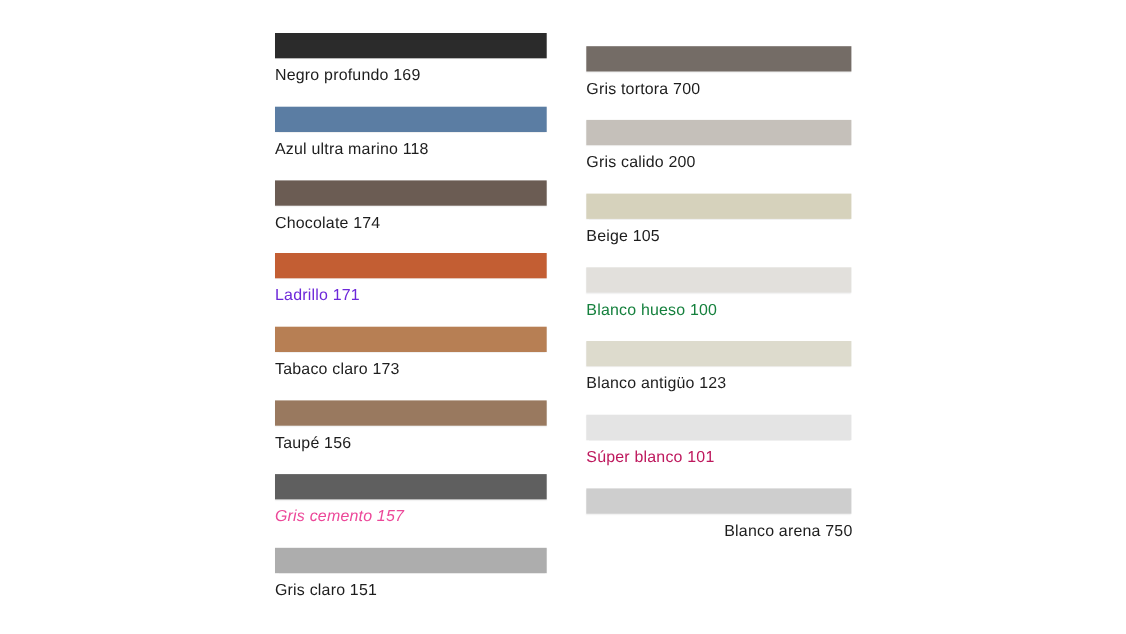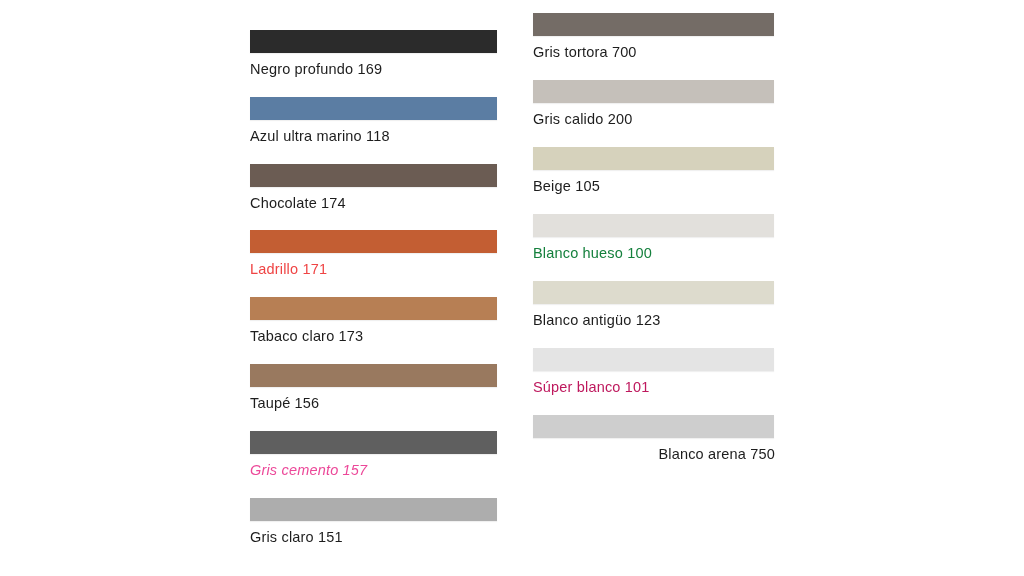--- a/index.html
+++ b/index.html
@@ -46,42 +46,42 @@
     margin-top: 9px;
     font-family: "Liberation Sans", sans-serif;
     font-size: 14.5px;
     font-weight: 400;
     letter-spacing: 0.18px;
     color: #1d1d1d;
     white-space: nowrap;
     line-height: 1.1;
   }
   #column-left  { padding-top: 30px; }
-  #column-right { padding-top: 13px; }
+  #column-right { padding-top: 42px; }
 </style>
 </head>
 <body>
 
 <div id="palette-board" style="background: rgb(255, 255, 255);">
   <div class="column" id="column-left">
       <div class="swatch-entry">
         <span class="swatch-chip" style="background-color: rgb(43, 43, 43);"></span>
         <span class="swatch-label" style="color: rgb(29, 29, 29);">Negro profundo 169</span>
       </div>
       <div class="swatch-entry">
         <span class="swatch-chip" style="background-color: rgb(91, 125, 163);"></span>
         <span class="swatch-label" style="color: rgb(29, 29, 29);">Azul ultra marino 118</span>
       </div>
       <div class="swatch-entry">
         <span class="swatch-chip" style="background-color: rgb(107, 92, 83);"></span>
         <span class="swatch-label" style="color: rgb(29, 29, 29);">Chocolate 174</span>
       </div>
       <div class="swatch-entry">
         <span class="swatch-chip" style="background-color: rgb(195, 94, 51);"></span>
-        <span class="swatch-label" style="color: #ef4444;">Ladrillo 171</span>
+        <span class="swatch-label" style="color: #6d28d9;">Ladrillo 171</span>
       </div>
       <div class="swatch-entry">
         <span class="swatch-chip" style="background-color: rgb(183, 127, 84);"></span>
         <span class="swatch-label" style="color: rgb(29, 29, 29);">Tabaco claro 173</span>
       </div>
       <div class="swatch-entry">
         <span class="swatch-chip" style="background-color: rgb(153, 121, 95);"></span>
         <span class="swatch-label" style="color: rgb(29, 29, 29);">Taupé 156</span>
       </div>
       <div class="swatch-entry">

